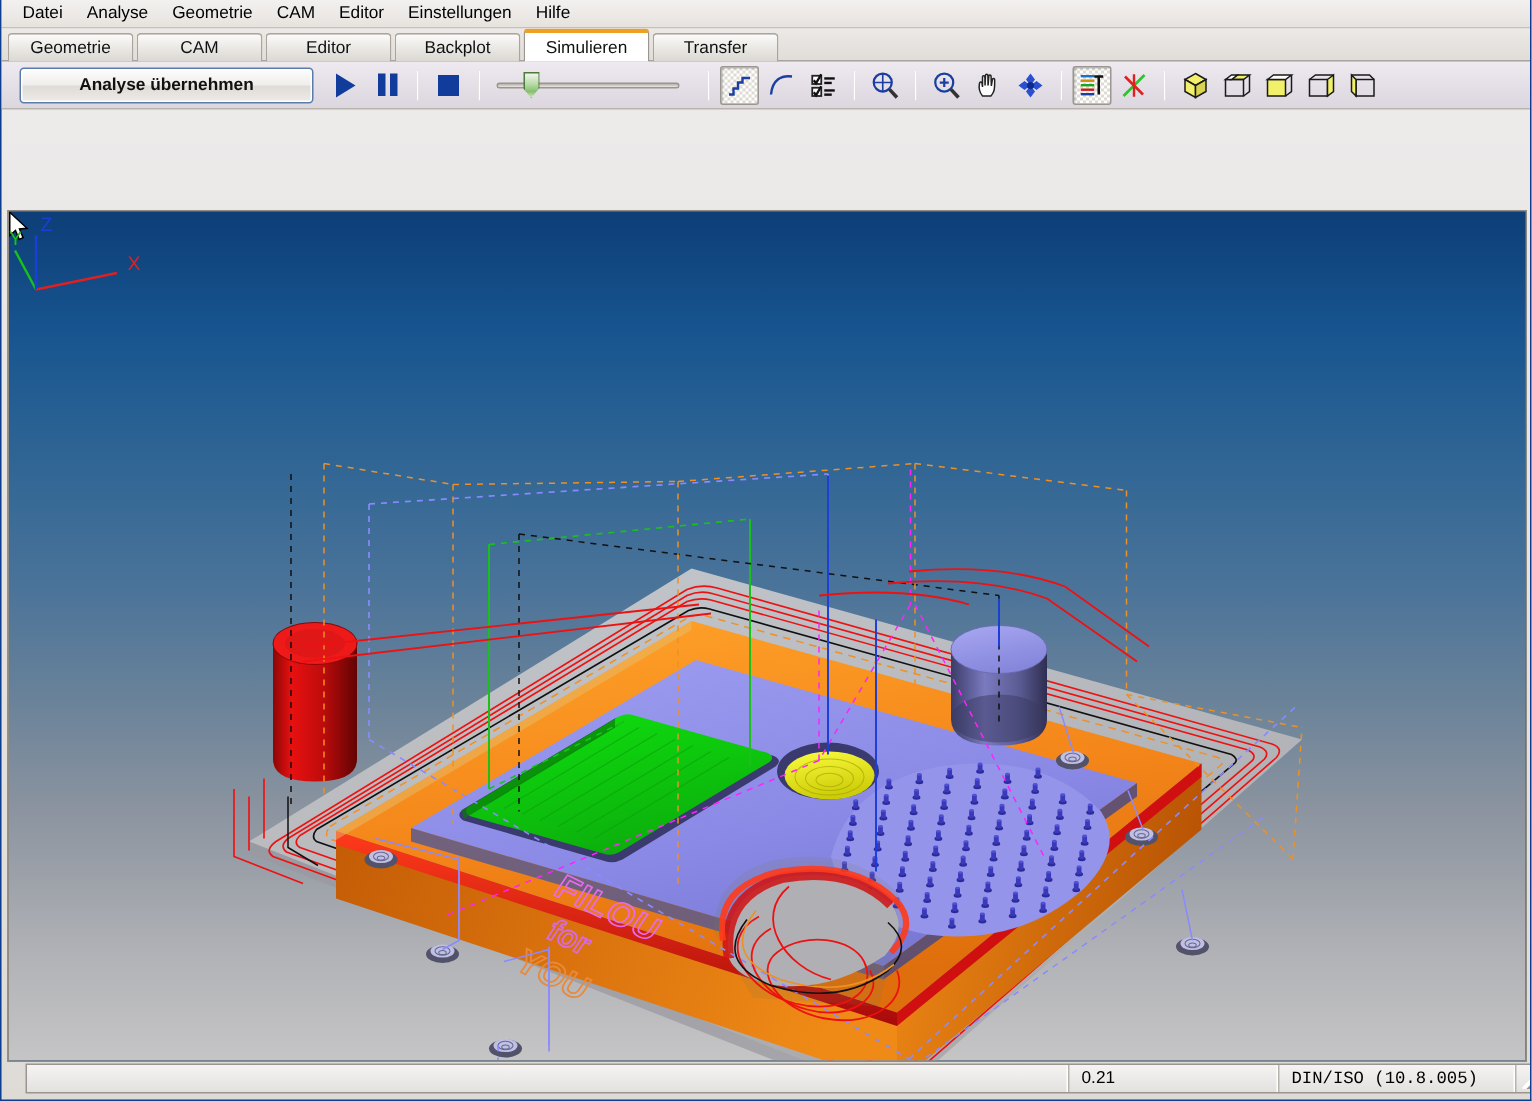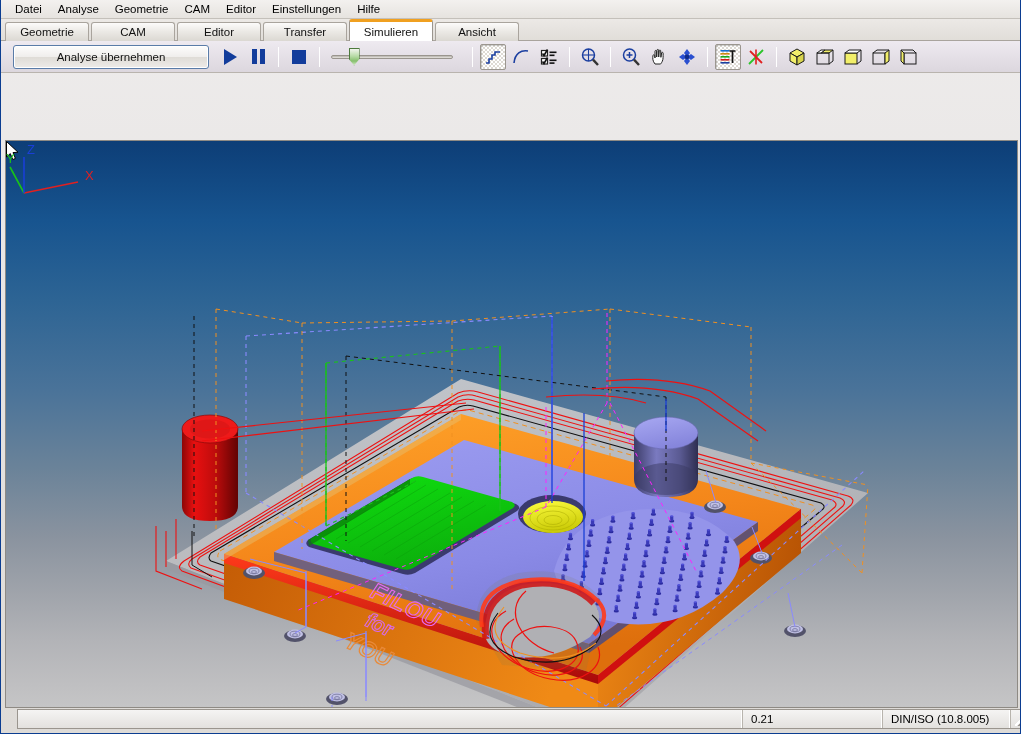--- a/index.html
+++ b/index.html
@@ -154,20 +154,21 @@
   }
   .tb-sep { width:1px; height:20px; background:#b4afa8; border-right:1px solid #fff; margin:0 5px; }
   .btn-analyse {
     width: 196px; height: 24px; margin: 0 6px 0 8px;
     display:flex; align-items:center; justify-content:center;
     font-size: 11.5px; color:#111;
     background: linear-gradient(180deg,#fdfdfd 0%,#f0eeec 48%,#dfdcd7 52%,#eeebe8 100%);
     border: 1px solid #5a7ca8; border-radius: 3px;
     box-shadow: inset 0 0 0 1px #ffffff;
     cursor: pointer;
+    font-weight: bold;
   }
   .tb-play, .tb-pause, .tb-stop { width: 26px; height:24px; display:flex; align-items:center; justify-content:center; cursor:pointer; }
   .tb-play .tri {
     width:0;height:0;border-left:13px solid #123c9b;
     border-top:8px solid transparent;border-bottom:8px solid transparent;
   }
   .tb-pause .bars { display:flex; gap:3px; }
   .tb-pause .bars i { display:block; width:5px; height:15px; background:#123c9b; }
   .tb-stop .sq { width:14px; height:14px; background:#123c9b; }
 
@@ -222,21 +223,21 @@
     display:flex; align-items:stretch;
     background: linear-gradient(180deg,#f5f4f3 0%,#e3e1de 100%);
     border:1px solid #9a958e;
   }
   .st-cell {
     display:flex; align-items:center; padding: 0 8px; font-size:11.5px; color:#000;
     border-right:1px solid #b8b4ad; box-shadow: inset -1px 0 0 #ffffff;
   }
   .st-cell.grow { flex:1 1 auto; border-right:1px solid #b8b4ad; }
   .st-cell.w1 { width: 140px; }
-  .st-cell.w2 { width: 128px; }
+  .st-cell.w2 { width: 158px; font-family: Liberation Mono, monospace; }
   .st-grip { width:18px; position:relative; }
   .st-grip::after {
     content:""; position:absolute; right:2px; bottom:2px; width:12px; height:12px;
     background:
       linear-gradient(135deg, transparent 45%, #ffffff 45% 58%, transparent 58%),
       linear-gradient(135deg, transparent 62%, #9a958e 62% 75%, transparent 75%);
   }
 </style>
 </head>
 <body>
@@ -251,23 +252,23 @@
     <div class="menu-item">CAM</div>
     <div class="menu-item">Editor</div>
     <div class="menu-item">Einstellungen</div>
     <div class="menu-item">Hilfe</div>
   </div>
 
   <div class="tabstrip">
     <div class="tab">Geometrie</div>
     <div class="tab">CAM</div>
     <div class="tab">Editor</div>
+    <div class="tab">Backplot</div>
+    <div class="tab active">Simulieren</div>
     <div class="tab">Transfer</div>
-    <div class="tab active">Simulieren</div>
-    <div class="tab">Ansicht</div>
   </div>
 
 
   <div class="toolbar">
 
     <div class="btn-analyse">Analyse übernehmen</div>
 
     <div class="tb-play">
         <span class="tri"></span>
       </div>

